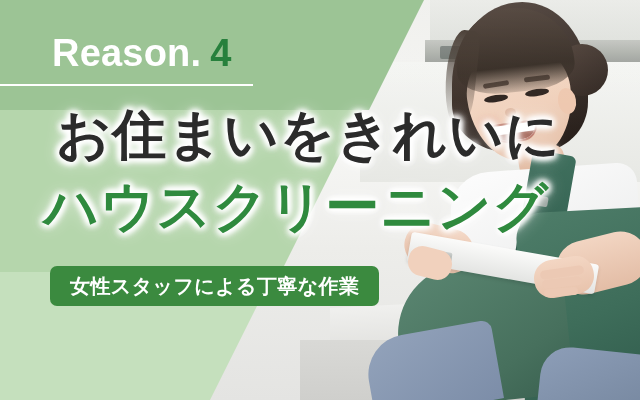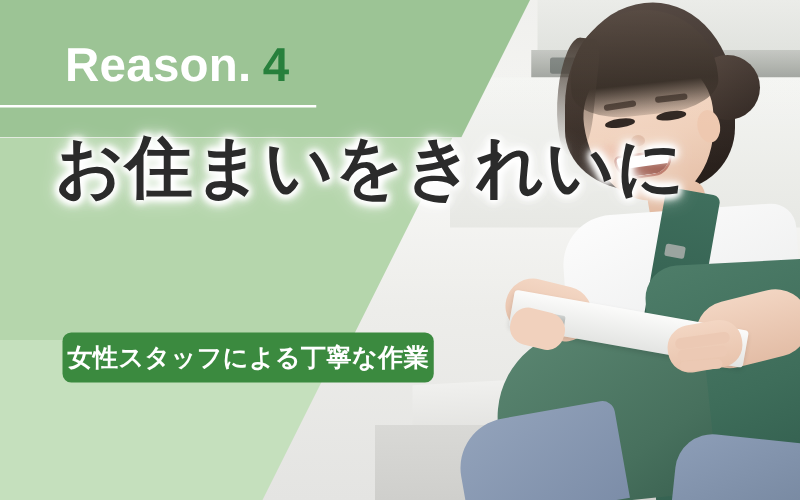--- a/index.html
+++ b/index.html
@@ -257,21 +257,21 @@
   .reason-num {
     font-size:38px; font-weight:700; color:#27803c;
     line-height:1;
   }
   .rule {
     position:absolute; left:0; top:84px; width:253px; height:2px;
     background:#ffffff;
   }
 
   .headline1 {
-    position:absolute; left:44px; top:104px;
+    position:absolute; left:56px; top:104px;
     font-size:54px; font-weight:700; color:#2b2b2b;
     letter-spacing:1px; line-height:1.14; white-space:nowrap;
     text-shadow:
       0 0 10px #ffffff, 0 0 10px #ffffff, 0 0 18px #ffffff,
       2px 0 6px #ffffff, -2px 0 6px #ffffff, 0 2px 6px #ffffff, 0 -2px 6px #ffffff;
   }
   .headline2 {
     position:absolute; left:44px; top:176px;
     font-size:54px; font-weight:700; color:#2f8a3e;
     letter-spacing:1px; line-height:1.14; white-space:nowrap;
@@ -281,21 +281,21 @@
   }
 
   .badge {
     position:absolute; left:50px;
     background:#3b8a3f;
     color:#ffffff;
     border-radius:7px;
     font-size:20px; font-weight:700;
     letter-spacing:.4px;
     display:flex; align-items:center;
-    padding:0 4px;
+    padding:0 20px;
     height:40px;
     white-space:nowrap;
   }
   .badge1 { top:266px; }
   .badge2 { top:311px; }
 </style>
 </head>
 <body>
 
 <div id="banner">
@@ -354,17 +354,18 @@
   <div class="content">
 
     <div class="reason-row">
       <span class="reason-word">Reason.</span>
       <span class="reason-num">4</span>
     </div>
 
     <div class="rule"></div>
 
     <div class="headline1">お住まいをきれいに</div>
+    <div class="headline2">ハウスクリーニング</div>
 
     <div class="badge badge1">女性スタッフによる丁寧な作業</div>
 
   </div>
 </div>
 
 </body></html>

